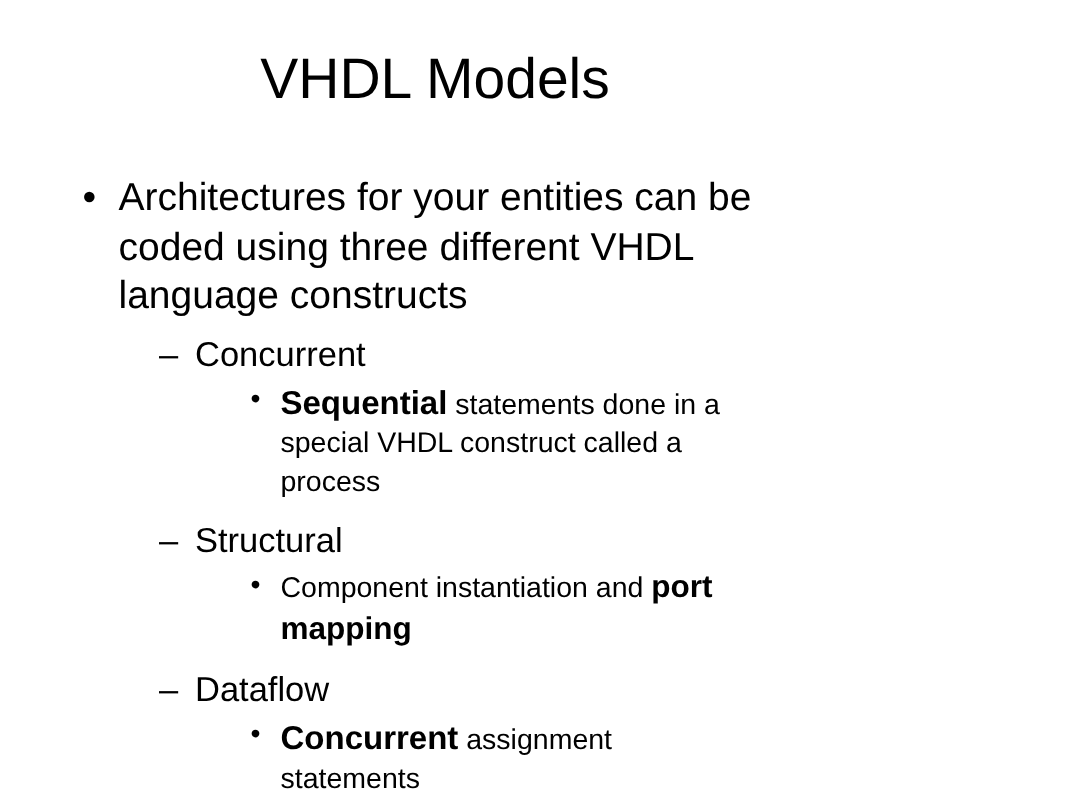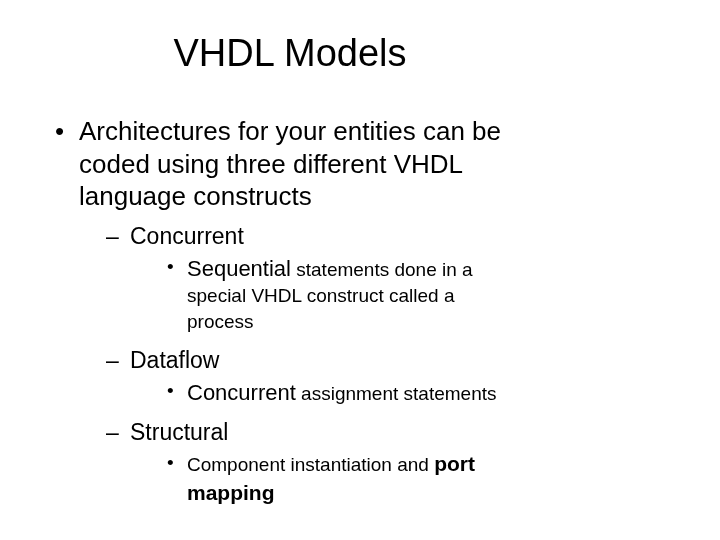--- a/index.html
+++ b/index.html
@@ -70,21 +70,21 @@
     line-height: 1.35;
   }
   .l3 > li::before {
     content: "•";
     position: absolute;
     left: 4px;
     top: 0;
     font-size: 19px;
   }
   .lead {
-    font-weight: 400;
+    font-weight: 700;
     font-size: 22px;
   }
   .lead2 {
     font-weight: 700;
     font-size: 21px;
   }
 </style>
 </head>
 <body>
 
@@ -101,33 +101,33 @@
         <li>
           <span>Concurrent</span>
           <ul class="l3">
             <li>
               <span class="lead">Sequential</span><span> statements done in a special VHDL construct called a process</span>
             </li>
           </ul>
         </li>
 
         <li>
-          <span>Dataflow</span>
+          <span>Structural</span>
           <ul class="l3">
             <li>
-              <span class="lead">Concurrent</span><span> assignment statements</span>
+              <span>Component instantiation and </span><span class="lead2">port mapping</span>
             </li>
           </ul>
         </li>
 
         <li>
-          <span>Structural</span>
+          <span>Dataflow</span>
           <ul class="l3">
             <li>
-              <span>Component instantiation and </span><span class="lead2">port mapping</span>
+              <span class="lead">Concurrent</span><span> assignment statements</span>
             </li>
           </ul>
         </li>
 
       </ul>
     </li>
   </ul>
 
 </div>
 

